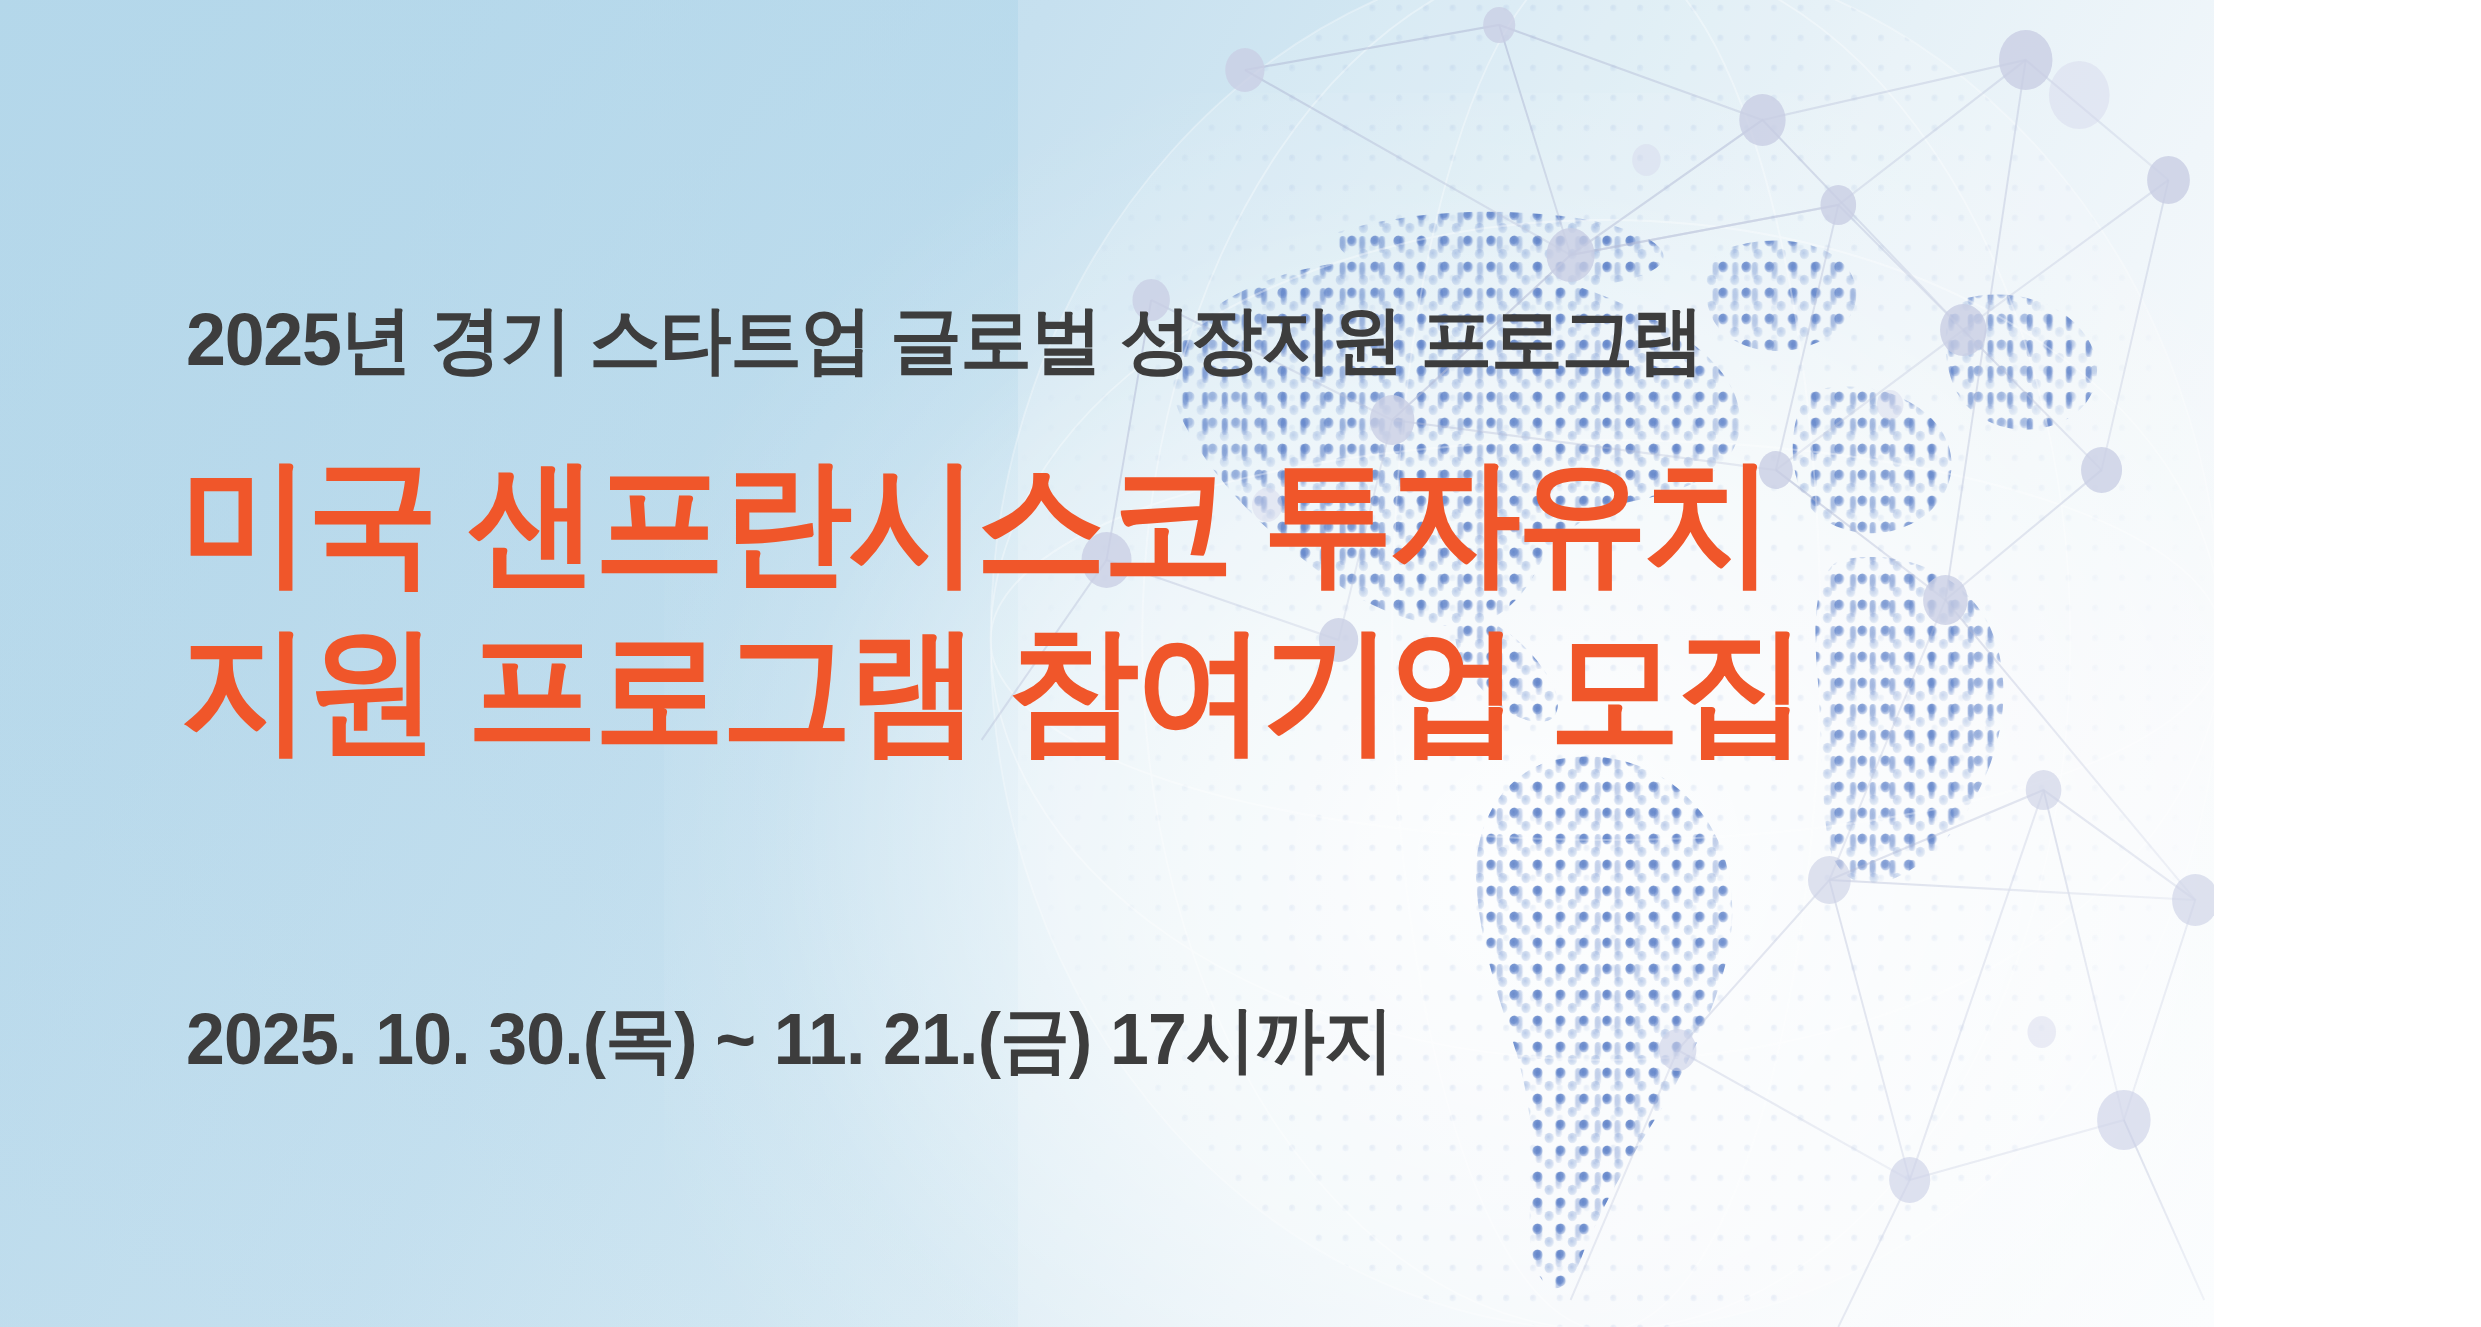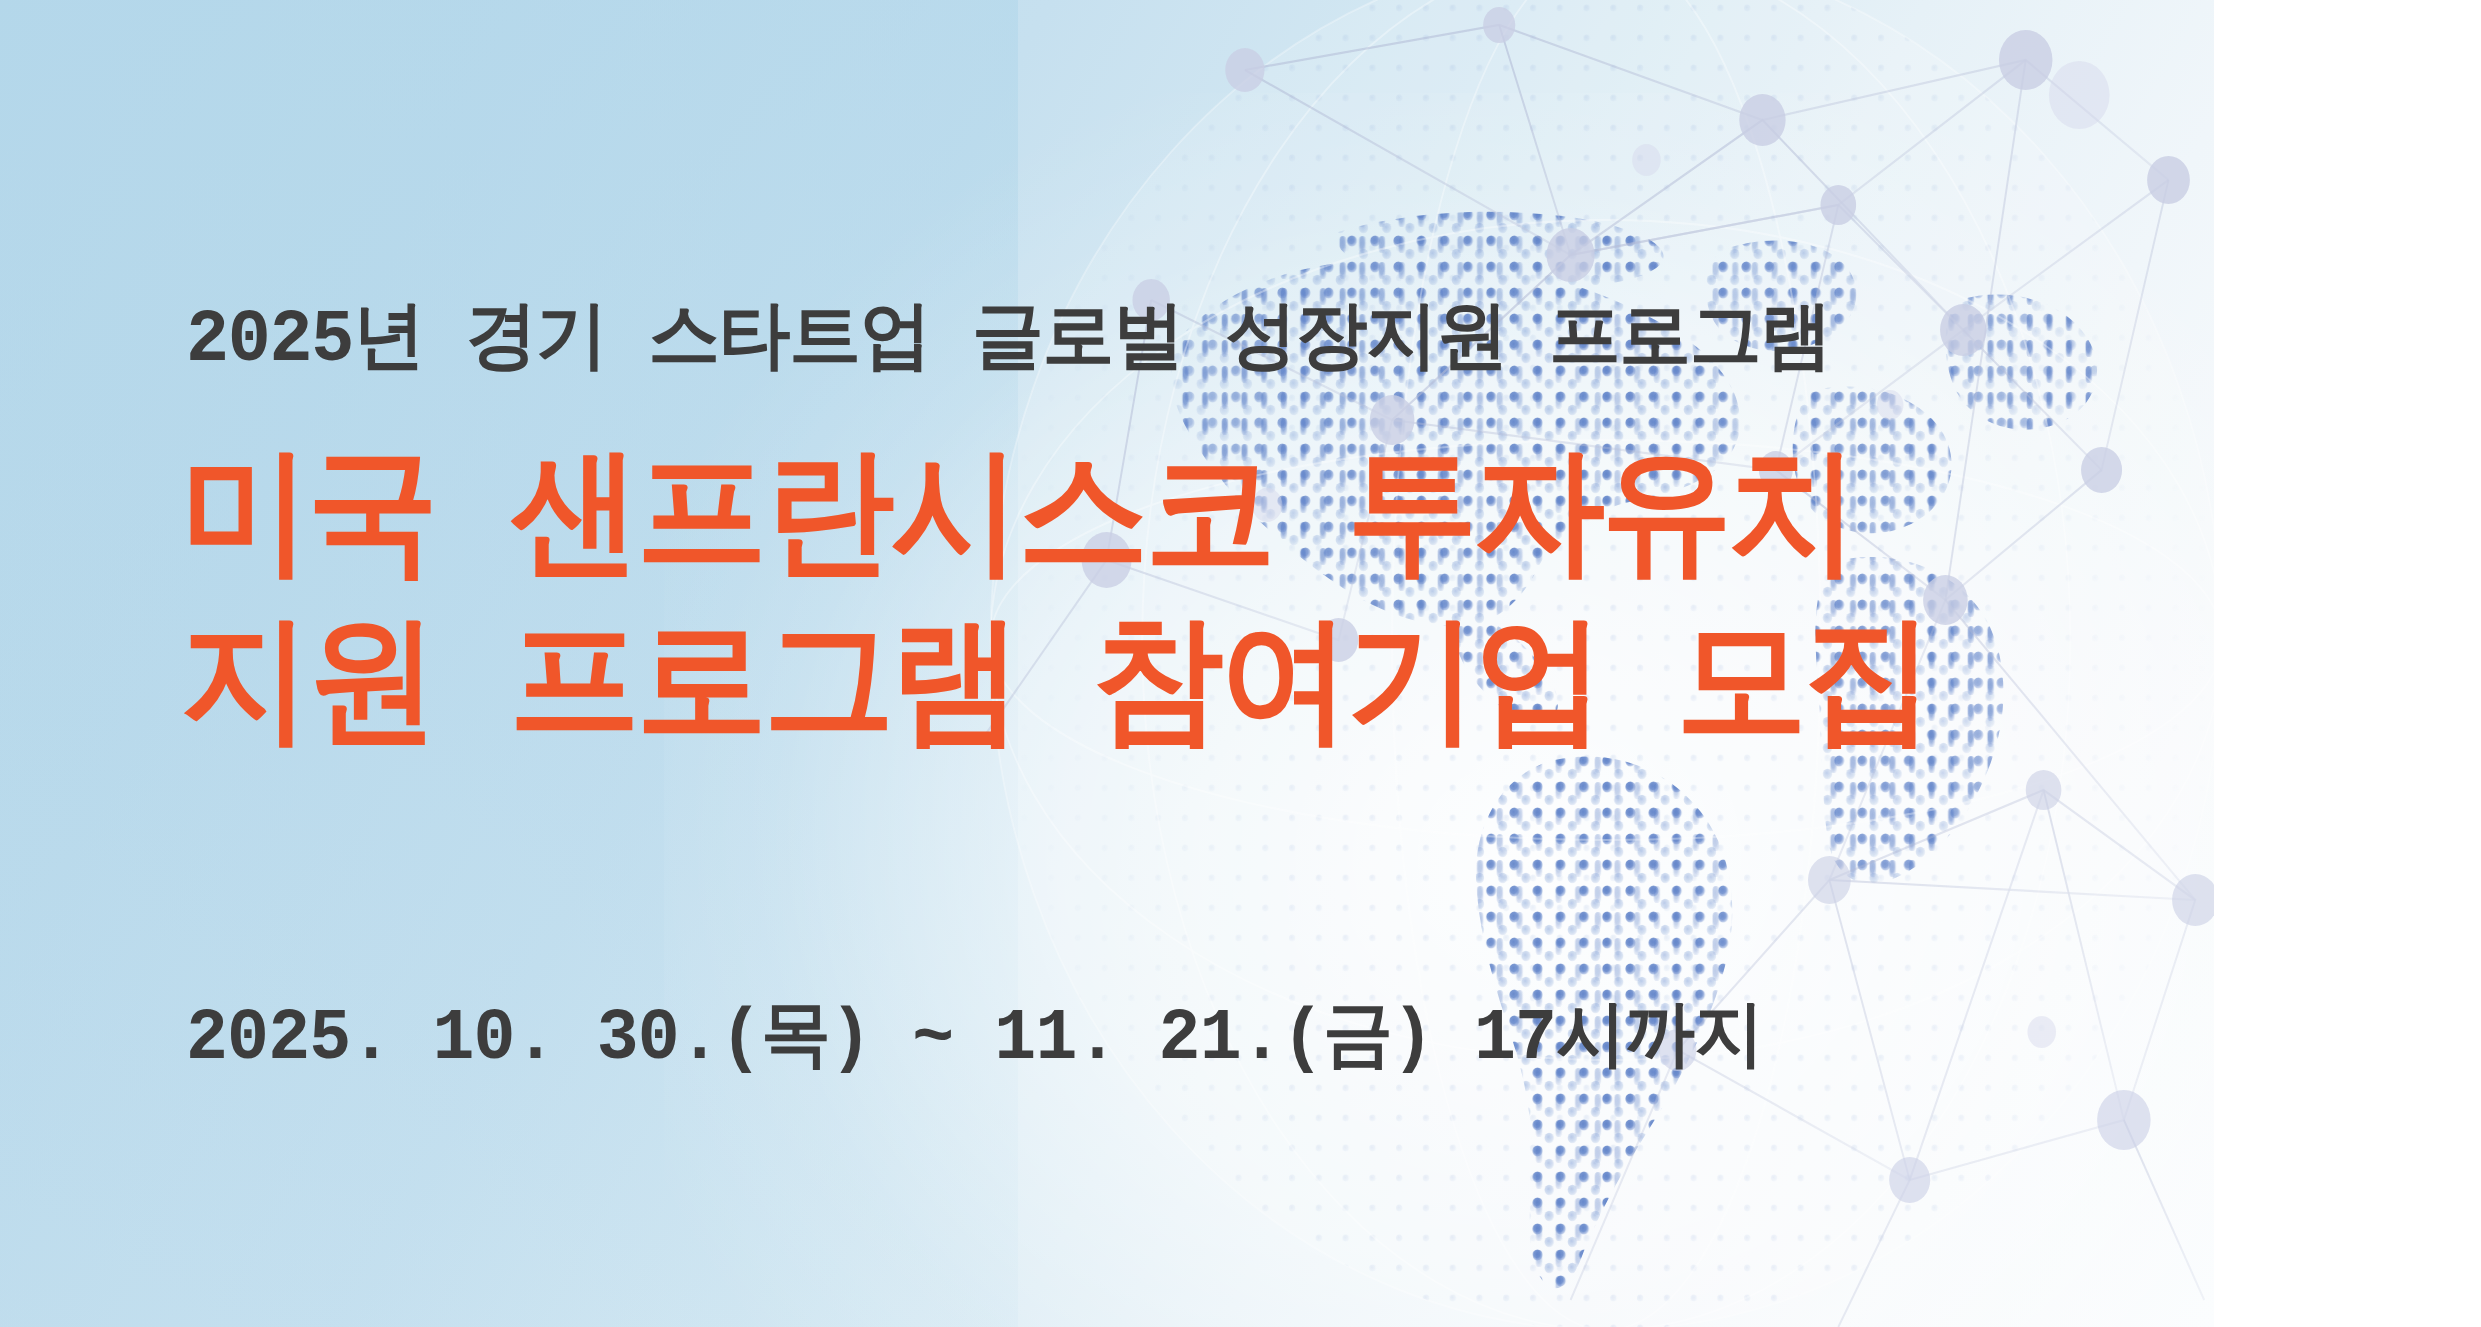--- a/index.html
+++ b/index.html
@@ -7,21 +7,21 @@
     margin: 0;
     padding: 0;
     background: #ffffff;
   }
 
   #banner {
     position: relative;
     width: 2214px;
     height: 1327px;
     overflow: hidden;
-    font-family: Liberation Mono, monospace;
+    font-family: Liberation Sans, sans-serif;
     background: #bddbeb;
   }
 
   
   .bg-base {
     position: absolute;
     inset: 0;
     background: linear-gradient(118deg,
         #b9d9ea 0%,
         #bddbec 18%,

